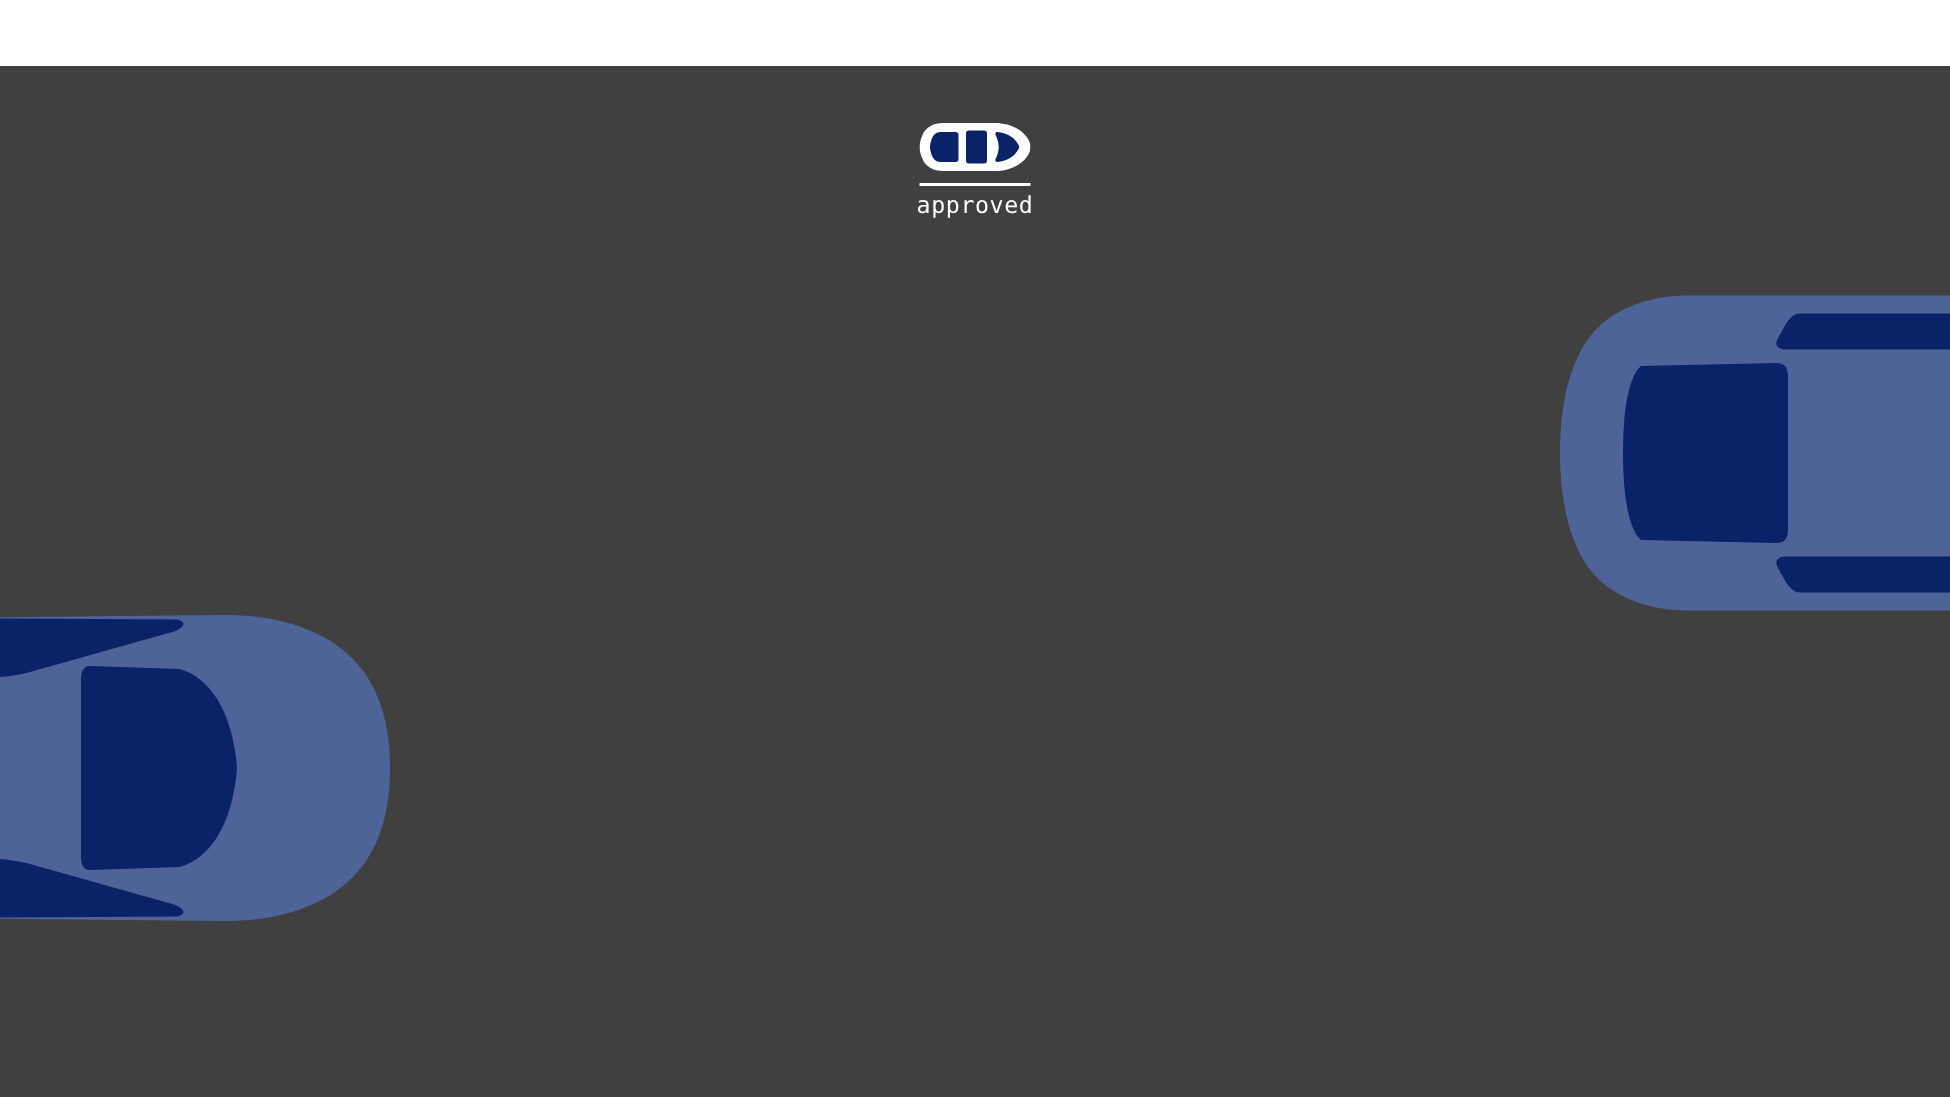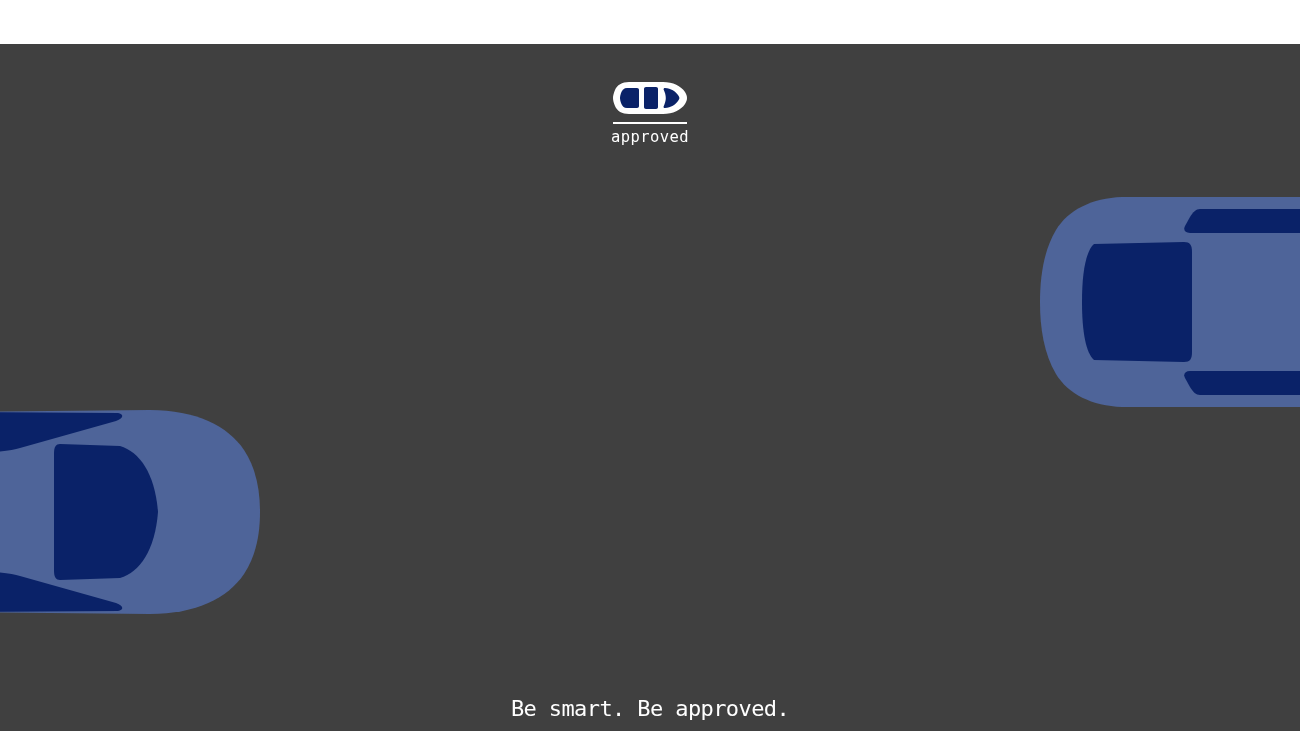--- a/index.html
+++ b/index.html
@@ -235,15 +235,14 @@
         C 66 19.6 66.4 18.8 66.4 18
         C 66.4 17.2 66 16.4 65 15
         C 62.6 11.2 58 8.6 52 8
         Z"></path>
     </svg>
     <div class="logo-rule"></div>
     <div class="logo-word">approved</div>
   </div>
 
 
-  <div class="tagline">Be smart. Be approved.</div>
 
 </div>
 
 </body></html>

